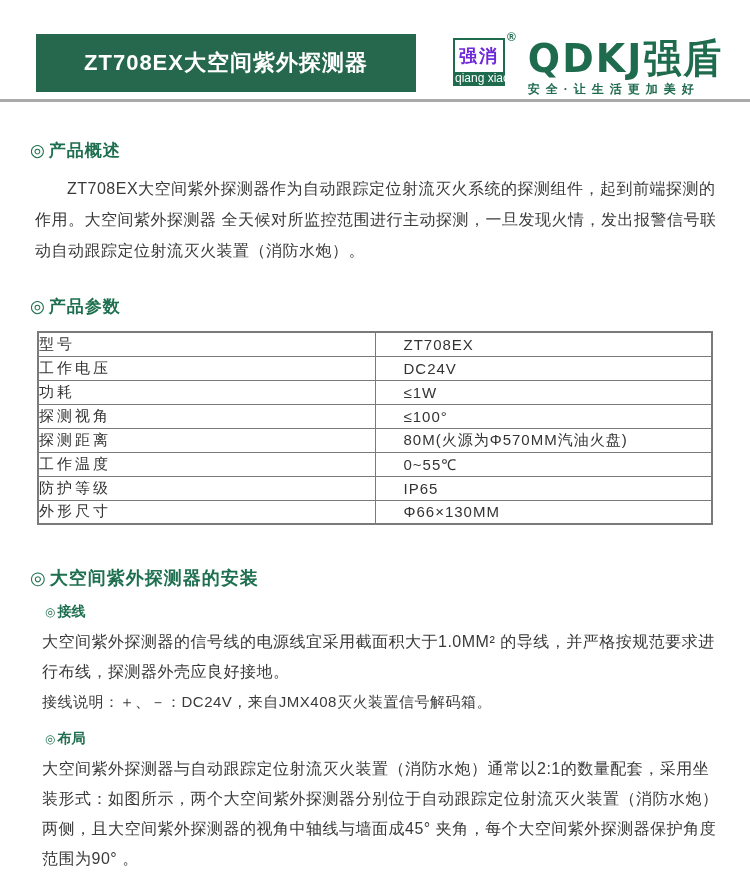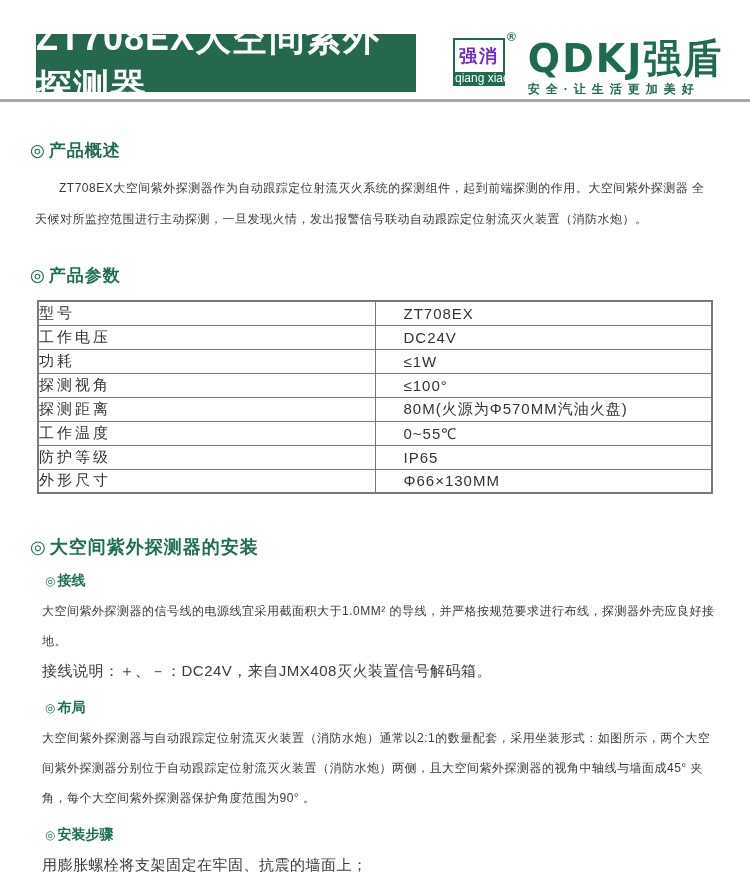--- a/index.html
+++ b/index.html
@@ -5,21 +5,21 @@
   * { margin:0; padding:0; box-sizing:border-box; }
   html,body { width:750px; height:886px; background:#ffffff; overflow:hidden;
               font-family:"Liberation Sans", sans-serif; }
   .page { position:relative; width:750px; height:886px; }
 
   
   .header { position:relative; height:103px; }
   .title-banner {
     position:absolute; left:36px; top:34px; width:380px; height:58px;
     background:#26684e; color:#ffffff; display:flex; align-items:center;
-    justify-content:center; font-size:36px; font-weight:bold; letter-spacing:1px;
+    justify-content:center; font-size:22px; font-weight:bold; letter-spacing:1px;
   }
   .brand { position:absolute; left:453px; top:38px; display:flex; align-items:flex-start; }
   .seal-box {
     position:relative; width:52px; height:48px; border:2px solid #1e6b4e;
     display:flex; flex-direction:column; background:#fff;
   }
   .seal-text {
     flex:1; display:flex; align-items:center; justify-content:center;
     color:#6d28d9; font-weight:bold; font-size:18px; letter-spacing:2px;
   }
@@ -49,21 +49,21 @@
   .section-heading .bullet { margin-right:3px; font-weight:normal; }
   .h-overview { margin-top:36px; }
   .h-parameters { margin-top:29px; }
   .h-install { margin-top:41px; font-size:18px; }
   .sub-heading {
     color:#1d6f4f; font-weight:bold; font-size:14px; margin-left:15px; margin-top:13px;
     display:flex; align-items:center;
   }
   .sub-heading .bullet { margin-right:2px; font-weight:normal; font-size:12px; }
 
-  .body-text { font-size:12px; line-height:31px; letter-spacing:0.5px; }
+  .body-text { font-size:16px; line-height:31px; letter-spacing:0.5px; }
   .overview-p { margin-top:11px; margin-left:5px; width:682px; text-indent:2em; }
   .block-p { margin-top:6px; margin-left:12px; width:680px; line-height:30px; }
   .note-line { margin-left:12px; width:680px; font-size:15px; line-height:30px; letter-spacing:0.5px; }
 
   
   table.params {
     margin:13px 0 0 7px; border-collapse:collapse; width:676px;
     border:2px solid #7a7a7a; table-layout:fixed;
   }
   table.params td {

